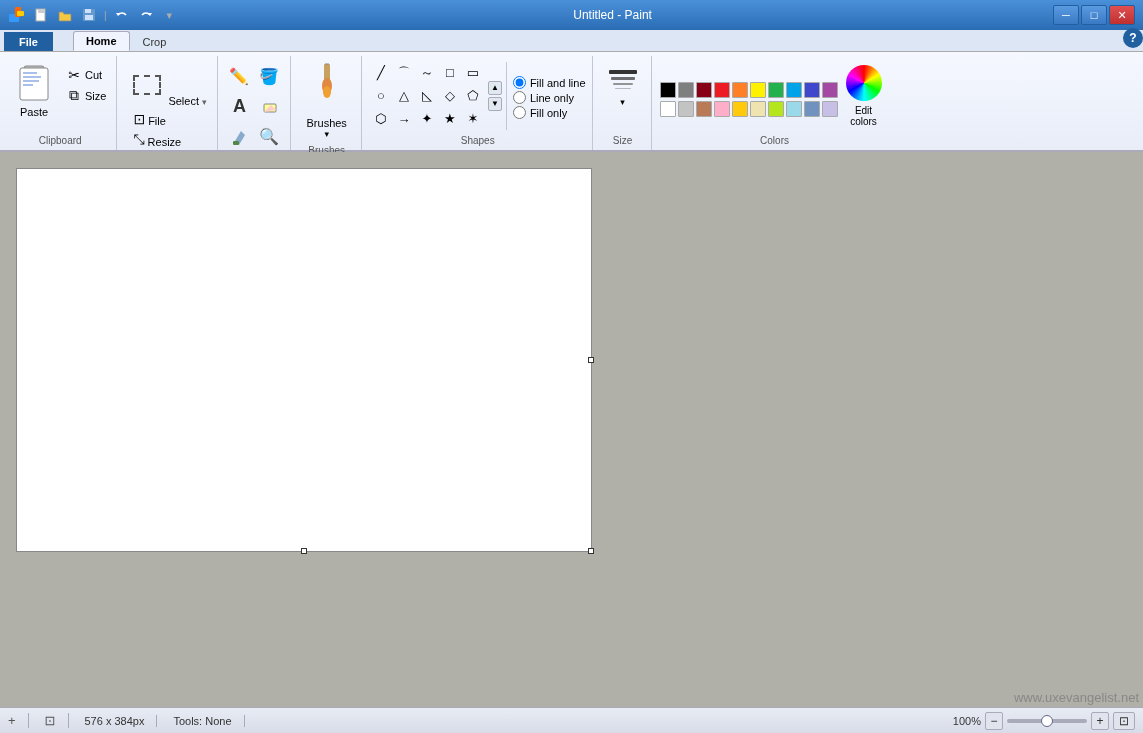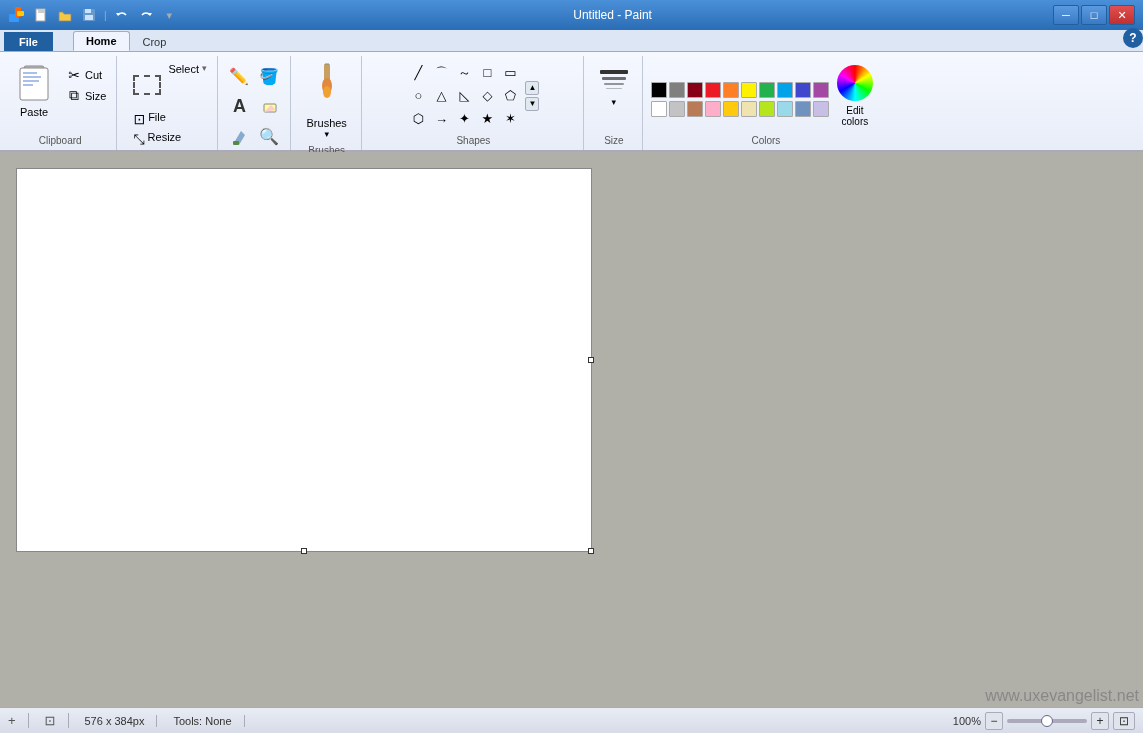--- a/index.html
+++ b/index.html
@@ -377,36 +377,36 @@
       top: -4px;
       left: 50%;
       transform: translateX(-50%);
     }
 
     
     #watermark {
       position: absolute;
       bottom: 2px;
       right: 4px;
-      font-size: 16px;
+      font-size: 13px;
       color: #888;
     }
     .select-icon-area {
       width: 36px; height: 44px;
       display: flex; align-items: center; justify-content: center;
     }
     .dashed-rect {
       width: 28px; height: 20px;
       border: 2px dashed #555;
     }
 
     
     .img-tool-row {
       display: flex;
-      align-items: flex-start;
+      align-items: flex-end;
       gap: 3px;
       padding: 1px 4px;
       cursor: pointer;
       border-radius: 2px;
       font-size: 11px;
     }
   </style>
 </head>
 <body>
 
@@ -595,20 +595,34 @@
 
           <div class="shape-btn">⬡</div>
           <div class="shape-btn">→</div>
           <div class="shape-btn">✦</div>
           <div class="shape-btn">★</div>
           <div class="shape-btn">✶</div>
         </div>
         <div class="shapes-scroll">
           <div class="scroll-arrow">▲</div>
           <div class="scroll-arrow">▼</div>
+        </div>
+        <div class="shape-options">
+          <div class="shape-option">
+            <input type="radio" name="fillopt" checked="" style="">
+            <span>Fill and line</span>
+          </div>
+          <div class="shape-option">
+            <input type="radio" name="fillopt" style="">
+            <span>Line only</span>
+          </div>
+          <div class="shape-option">
+            <input type="radio" name="fillopt" style="">
+            <span>Fill only</span>
+          </div>
         </div>
       </div>
     </div>
     <div class="ribbon-group-label">Shapes</div>
   </div>
 
   <div class="ribbon-group">
     <div class="ribbon-group-content">
       <div class="size-btn">
         <div class="size-icon">

